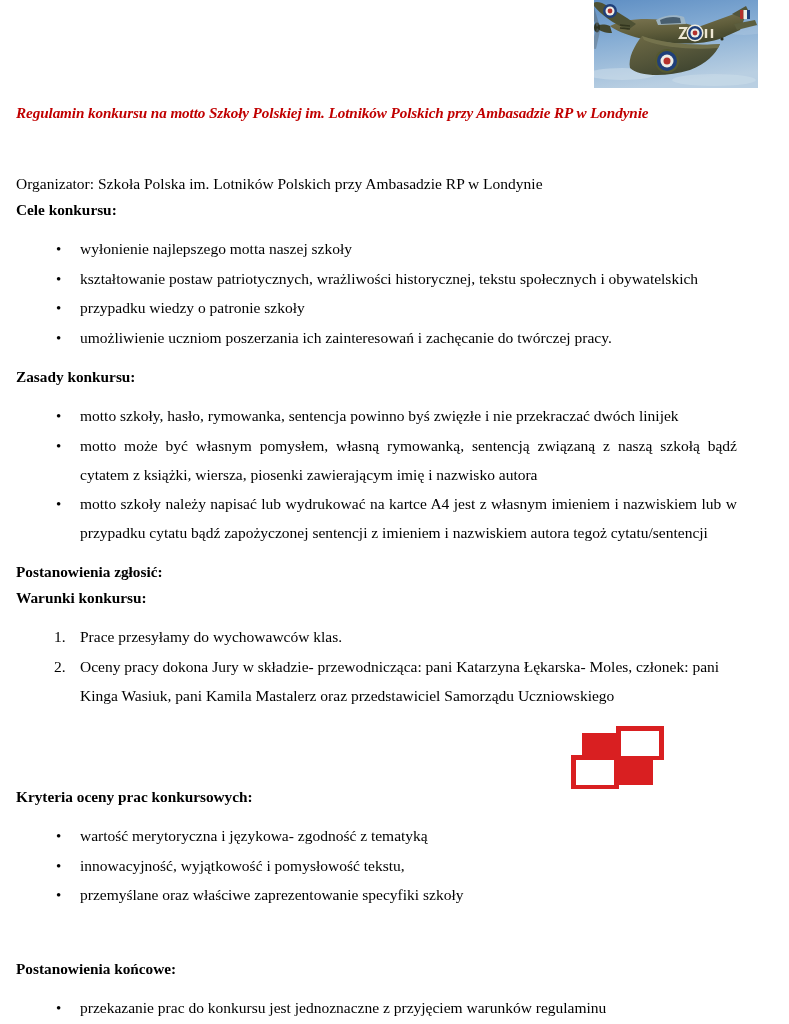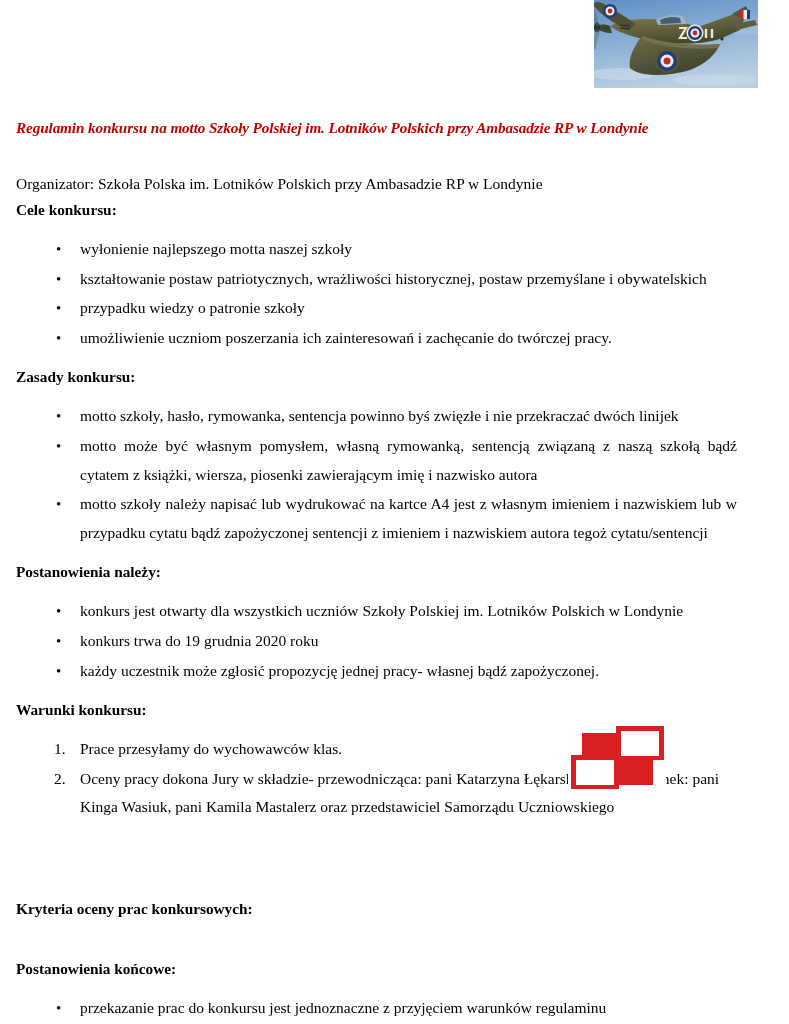--- a/index.html
+++ b/index.html
@@ -43,21 +43,21 @@
     position: absolute;
     left: 0;
     top: 0;
     width: 789px;
     padding: 0;
   }
 
   .title {
     position: absolute;
     left: 16px;
-    top: 119px;
+    top: 104px;
     width: 740px;
     font-size: 15.2px;
     font-weight: bold;
     font-style: italic;
     color: #C00000;
     letter-spacing: -0.1px;
     line-height: 1.15;
   }
 
   .content {
@@ -204,48 +204,48 @@
 
   <div class="content">
 
     <p class="para">
       <b>Organizator</b><span>: </span><span>Szkoła Polska im. Lotników Polskich przy Ambasadzie RP w Londynie</span>
     </p>
 
     <h2 class="heading">Cele konkursu:</h2>
     <ul class="blist">
       <li>wyłonienie najlepszego motta naszej szkoły</li>
-      <li>kształtowanie postaw patriotycznych, wrażliwości historycznej, postaw przemyślane i obywatelskich</li>
+      <li>kształtowanie postaw patriotycznych, wrażliwości historycznej, tekstu społecznych i obywatelskich</li>
       <li>przypadku wiedzy o patronie szkoły</li>
       <li>umożliwienie uczniom poszerzania ich zainteresowań i zachęcanie do twórczej pracy.</li>
     </ul>
 
     <h2 class="heading">Zasady konkursu:</h2>
     <ul class="blist">
       <li>motto szkoły, hasło, rymowanka, sentencja powinno byś zwięzłe i nie przekraczać dwóch linijek</li>
       <li class="justify-wide">motto może być własnym pomysłem, własną rymowanką, sentencją związaną z naszą szkołą bądź cytatem z książki, wiersza, piosenki zawierającym imię i nazwisko autora</li>
       <li class="justify">motto szkoły należy napisać lub wydrukować na kartce A4 jest z własnym imieniem i nazwiskiem lub w przypadku cytatu bądź zapożyczonej sentencji z imieniem i nazwiskiem autora tegoż cytatu/sentencji</li>
     </ul>
 
-    <h2 class="heading">Postanowienia należy:</h2>
-    <ul class="blist">
-      <li>konkurs jest otwarty dla wszystkich uczniów Szkoły Polskiej im. Lotników Polskich w Londynie</li>
-      <li>konkurs trwa do 19 grudnia 2020 roku</li>
-      <li>każdy uczestnik może zgłosić propozycję jednej pracy- własnej bądź zapożyczonej.</li>
-    </ul>
+    <h2 class="heading">Postanowienia zgłosić:</h2>
 
     <h2 class="heading">Warunki konkursu:</h2>
     <ol class="nlist">
       <li>Prace przesyłamy do wychowawców klas.</li>
       <li>Oceny pracy dokona Jury w składzie- przewodnicząca: pani Katarzyna Łękarska- Moles, członek: pani Kinga Wasiuk, pani Kamila Mastalerz oraz przedstawiciel Samorządu Uczniowskiego</li>
     </ol>
 
     <div class="spacer-xl"></div>
 
     <h2 class="heading">Kryteria oceny prac konkursowych:</h2>
+    <ul class="blist">
+      <li>wartość merytoryczna i językowa- zgodność z tematyką</li>
+      <li>innowacyjność, wyjątkowość i pomysłowość tekstu,</li>
+      <li>przemyślane oraz właściwe zaprezentowanie specyfiki szkoły</li>
+    </ul>
 
     <div class="spacer-md"></div>
 
     <h2 class="heading">Postanowienia końcowe:</h2>
     <ul class="blist">
       <li>przekazanie prac do konkursu jest jednoznaczne z przyjęciem warunków regulaminu</li>
       <li>decyzje Jury są ostateczne i wiążące dla uczestników</li>
 
     </ul>
 

